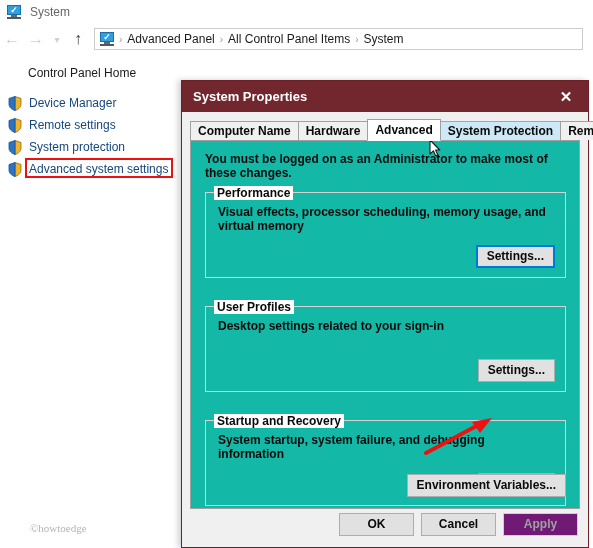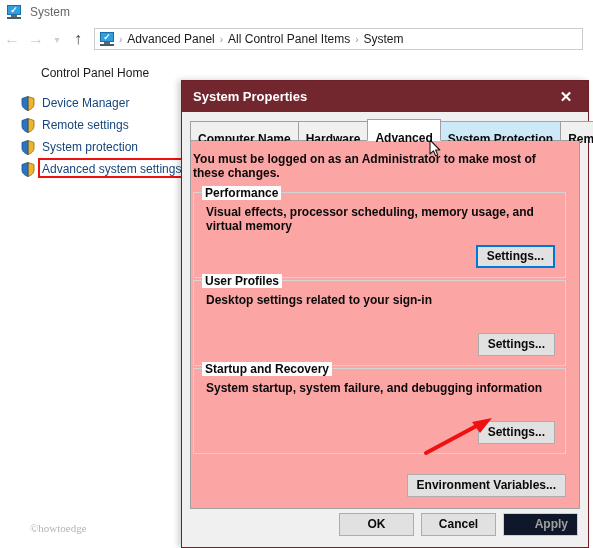--- a/index.html
+++ b/index.html
@@ -119,21 +119,21 @@
   }
   .crumb-sep {
     color: #9a9a9a;
     font-size: 10px;
     padding: 0 2px;
   }
 
   
   .sidebar {
     position: absolute;
-    left: 13px; top: 62px;
+    left: 0; top: 62px;
     width: 200px;
   }
   .sidebar-home {
     font-size: 12px;
     color: #1a1a1a;
     padding: 4px 0 4px 28px;
   }
   .side-item {
     display: flex;
     align-items: center;
@@ -209,21 +209,21 @@
     position: relative;
     height: 21px;
     margin: 7px 8px 0 8px;
     display: flex;
     align-items: flex-end;
     border-bottom: 1px solid #a0a0a0;
   }
   .tab {
     height: 19px;
     line-height: 19px;
-    padding: 8px 7px;
+    padding: 0 7px;
     font-size: 12px;
     color: #0a0a0a;
     background: #f0f0f0;
     border: 1px solid #a0a0a0;
     border-bottom: none;
     margin-right: -1px;
     box-sizing: border-box;
     white-space: nowrap;
   }
   .tab.hover {
@@ -237,38 +237,38 @@
     border: 1px solid #a0a0a0;
     border-bottom: 1px solid #ffffff;
     position: relative;
     z-index: 3;
     margin-bottom: -1px;
   }
 
   .tabpage {
     position: relative;
     margin: 0 8px;
-    background: #fca5a5;
+    background: #14b8a6;
     border: 1px solid #a0a0a0;
     border-top: none;
     height: 368px;
     box-sizing: border-box;
-    padding: 11px 13px 0 2px;
+    padding: 11px 13px 0 14px;
   }
   .admin-note {
     font-size: 12px;
     color: #0a0a0a;
     margin-bottom: 12px;
   }
 
   
   .groupbox {
     position: relative;
     border: 1px solid #d4d4d4;
-    margin-bottom: 2px;
+    margin-bottom: 28px;
     padding: 12px 12px 10px 12px;
     box-sizing: border-box;
     height: 86px;
   }
   .groupbox .gb-title {
     position: absolute;
     top: -7px; left: 8px;
     background: #ffffff;
     padding: 0 3px;
     font-size: 12px;
@@ -298,23 +298,22 @@
     box-sizing: border-box;
     padding: 0 9px;
     user-select: none;
   }
   .btn.focus {
     border: 2px solid #0078d7;
     line-height: 19px;
   }
   .btn.disabled {
     color: #a0a0a0;
-    background: #0f172a;
+    background: #701a75;
     border: 1px solid #cfcfcf;
-    text-align: right;
   }
   .btn.wide { min-width: 118px; }
 
   .envrow {
     position: absolute;
     right: 13px;
     bottom: 11px;
   }
 
   .dlg-footer {

